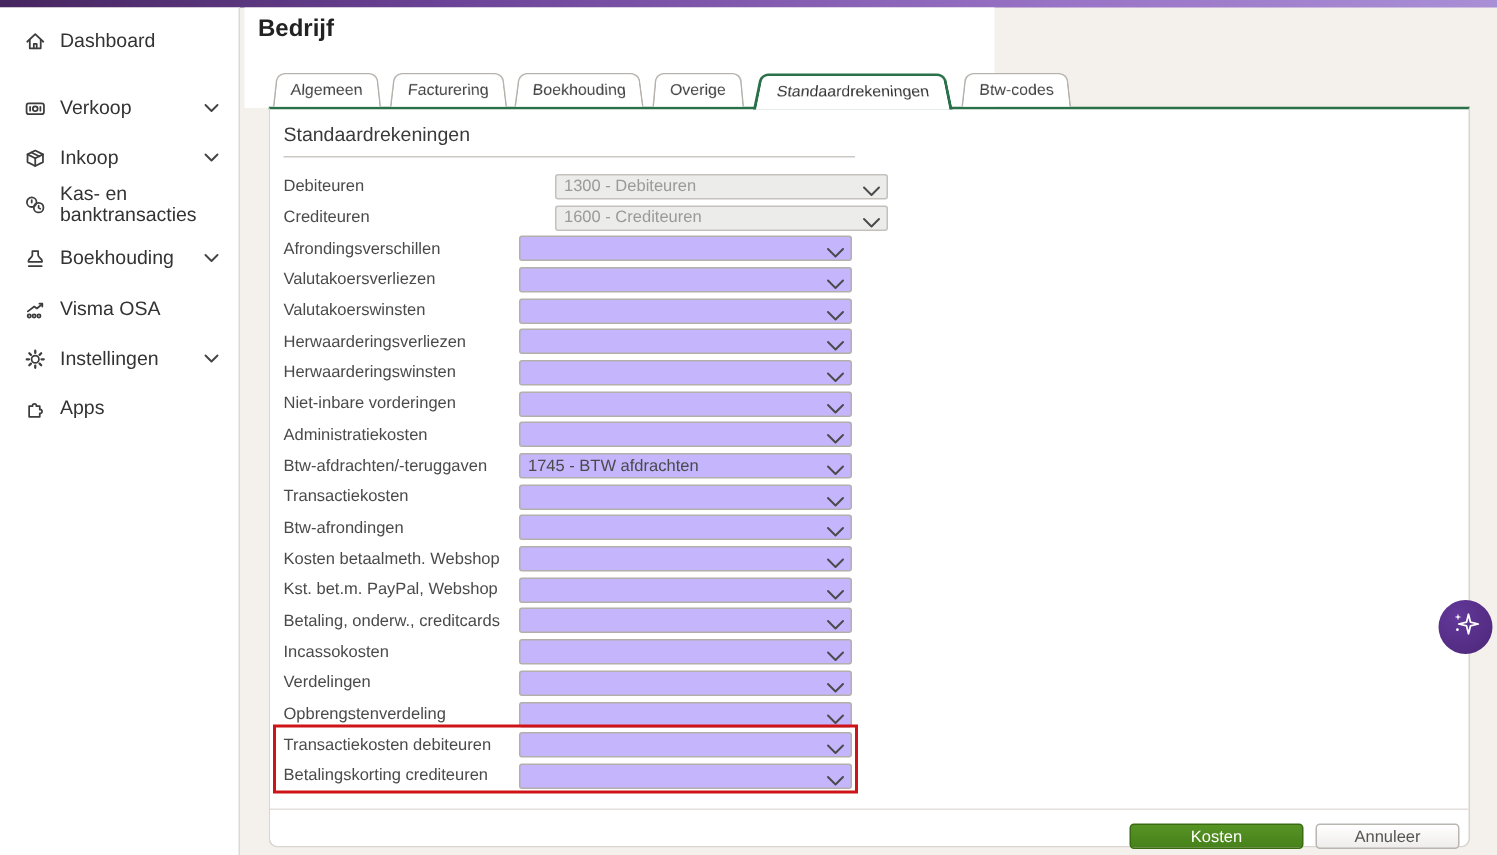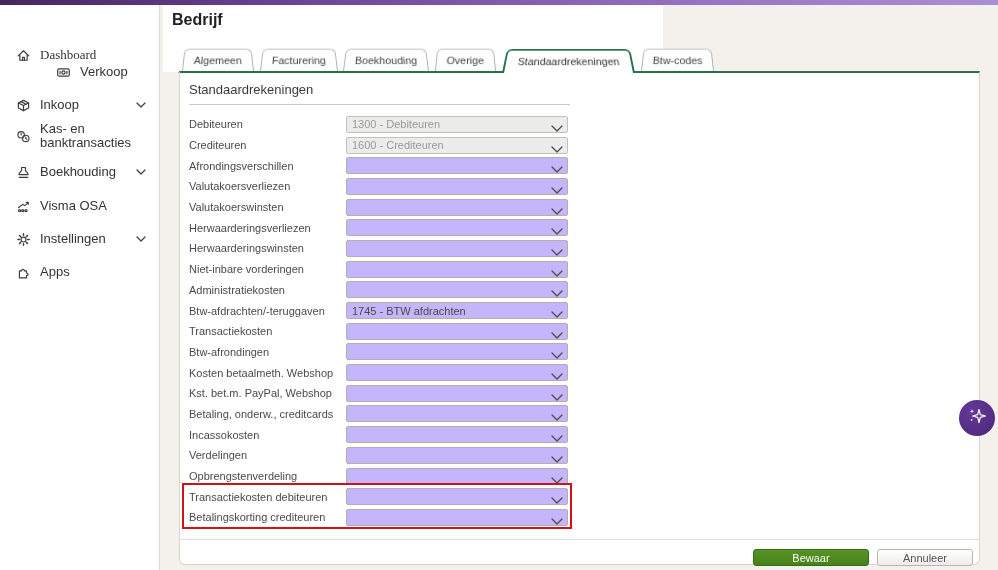--- a/index.html
+++ b/index.html
@@ -45,21 +45,21 @@
                   padding-bottom:7px; border-bottom:1px solid #ccc9c5; }
   .rows { position:absolute; left:9px; top:41px; width:381px; }
   .frow { position:relative; height:20.7px; display:flex; align-items:center; }
   .frow .flabel { font-size:11px; color:#4a4a4a; width:157px; }
   .fselect { position:absolute; left:157px; width:222px; height:17px; background:#c4b5fd;
              border:1px solid #b3afab; border-radius:2px; font-size:11px; color:#4a4a4a;
              display:flex; align-items:center; padding:0 18px 0 5px; cursor:pointer; }
   .fselect .chev { position:absolute; right:4px; top:5px; width:12px; height:7px; }
   .fselect .chev svg { width:12px; height:7px; stroke:#4a4a4a; fill:none; stroke-width:1.3;
                        stroke-linecap:round; stroke-linejoin:round; }
-  .fselect.disabled { background:#ececeb; border-color:#c4c1bd; color:#9a9a98; }
+  .fselect.disabled { background:#ececeb; border-color:#c4c1bd; color:#9a9a98;margin-left:24px; }
   .fselect .val { overflow:hidden; white-space:nowrap; }
 
   
   .red-box { position:absolute; left:182px; top:483px; width:390px; height:46px;
              border:2px solid #ce1418; z-index:4; }
 
   
   .foot-divider { position:absolute; left:0; top:466px; width:100%; height:1px; background:#e3e0dc; }
   .btn { position:absolute; top:476px; height:17px; font-size:11px; border-radius:3px;
          display:flex; align-items:center; justify-content:center; cursor:pointer; }
@@ -75,31 +75,31 @@
   .fab svg { width:20px; height:20px; }
 </style>
 </head>
 <body>
 
 <div class="screen">
   <div class="topbar"></div>
 
   <div class="sidebar">
     <div>
-        <div class="side-item" style="top: 39px; font-family: Liberation Serif, serif;">
+        <div class="side-item" style="top: 11px;">
           <span class="ic">
             <svg viewBox="0 0 14 14">
               <path d="M2 7.3 L7 2.6 L12 7.3"></path>
               <path d="M3.6 6.2 V11.4 H10.4 V6.2"></path>
               <path d="M6.1 11.4 V8.7 h1.8 v2.7"></path>
             </svg>
           </span>
           <span class="lbl">Dashboard</span>
         </div>
-        <div class="side-item" style="top: 56px; margin-left: 40px;">
+        <div class="side-item" style="top: 56px;">
           <span class="ic">
             <svg viewBox="0 0 14 14">
               <rect x="1.6" y="3.6" width="10.8" height="6.8" rx="1.4"></rect>
               <circle cx="7" cy="7" r="1.5"></circle>
               <path d="M3.8 5.8 v2.4 M10.2 5.8 v2.4"></path>
             </svg>
           </span>
           <span class="lbl">Verkoop</span>
           <span class="chev">
             <svg viewBox="0 0 10 6">
@@ -375,21 +375,21 @@
           <span class="flabel">Betalingskorting crediteuren</span>
           <span class="fselect">
             <span class="val"></span>
             <span class="chev"><svg viewBox="0 0 12 7">
                 <path d="M1 1 L6 6 L11 1"></path>
               </svg></span>
           </span>
         </div>
       </div>
     <div class="foot-divider"></div>
-    <div class="btn btn-save">Bewaar</div>
+    <div class="btn btn-save">Kosten</div>
     <div class="btn btn-cancel">Annuleer</div>
   </div>
 
   <div class="red-box"></div>
 
   <div class="fab">
     <span>
       <svg viewBox="0 0 20 20" fill="none" stroke="#fff" stroke-width="1.2" stroke-linejoin="round">
         <path d="M12 3.5 L13.3 8.7 L18.5 10 L13.3 11.3 L12 16.5 L10.7 11.3 L5.5 10 L10.7 8.7 Z"></path>
         <path d="M5 3 L5.5 4.8 L7.3 5.3 L5.5 5.8 L5 7.6 L4.5 5.8 L2.7 5.3 L4.5 4.8 Z" fill="#fff" stroke="none"></path>

